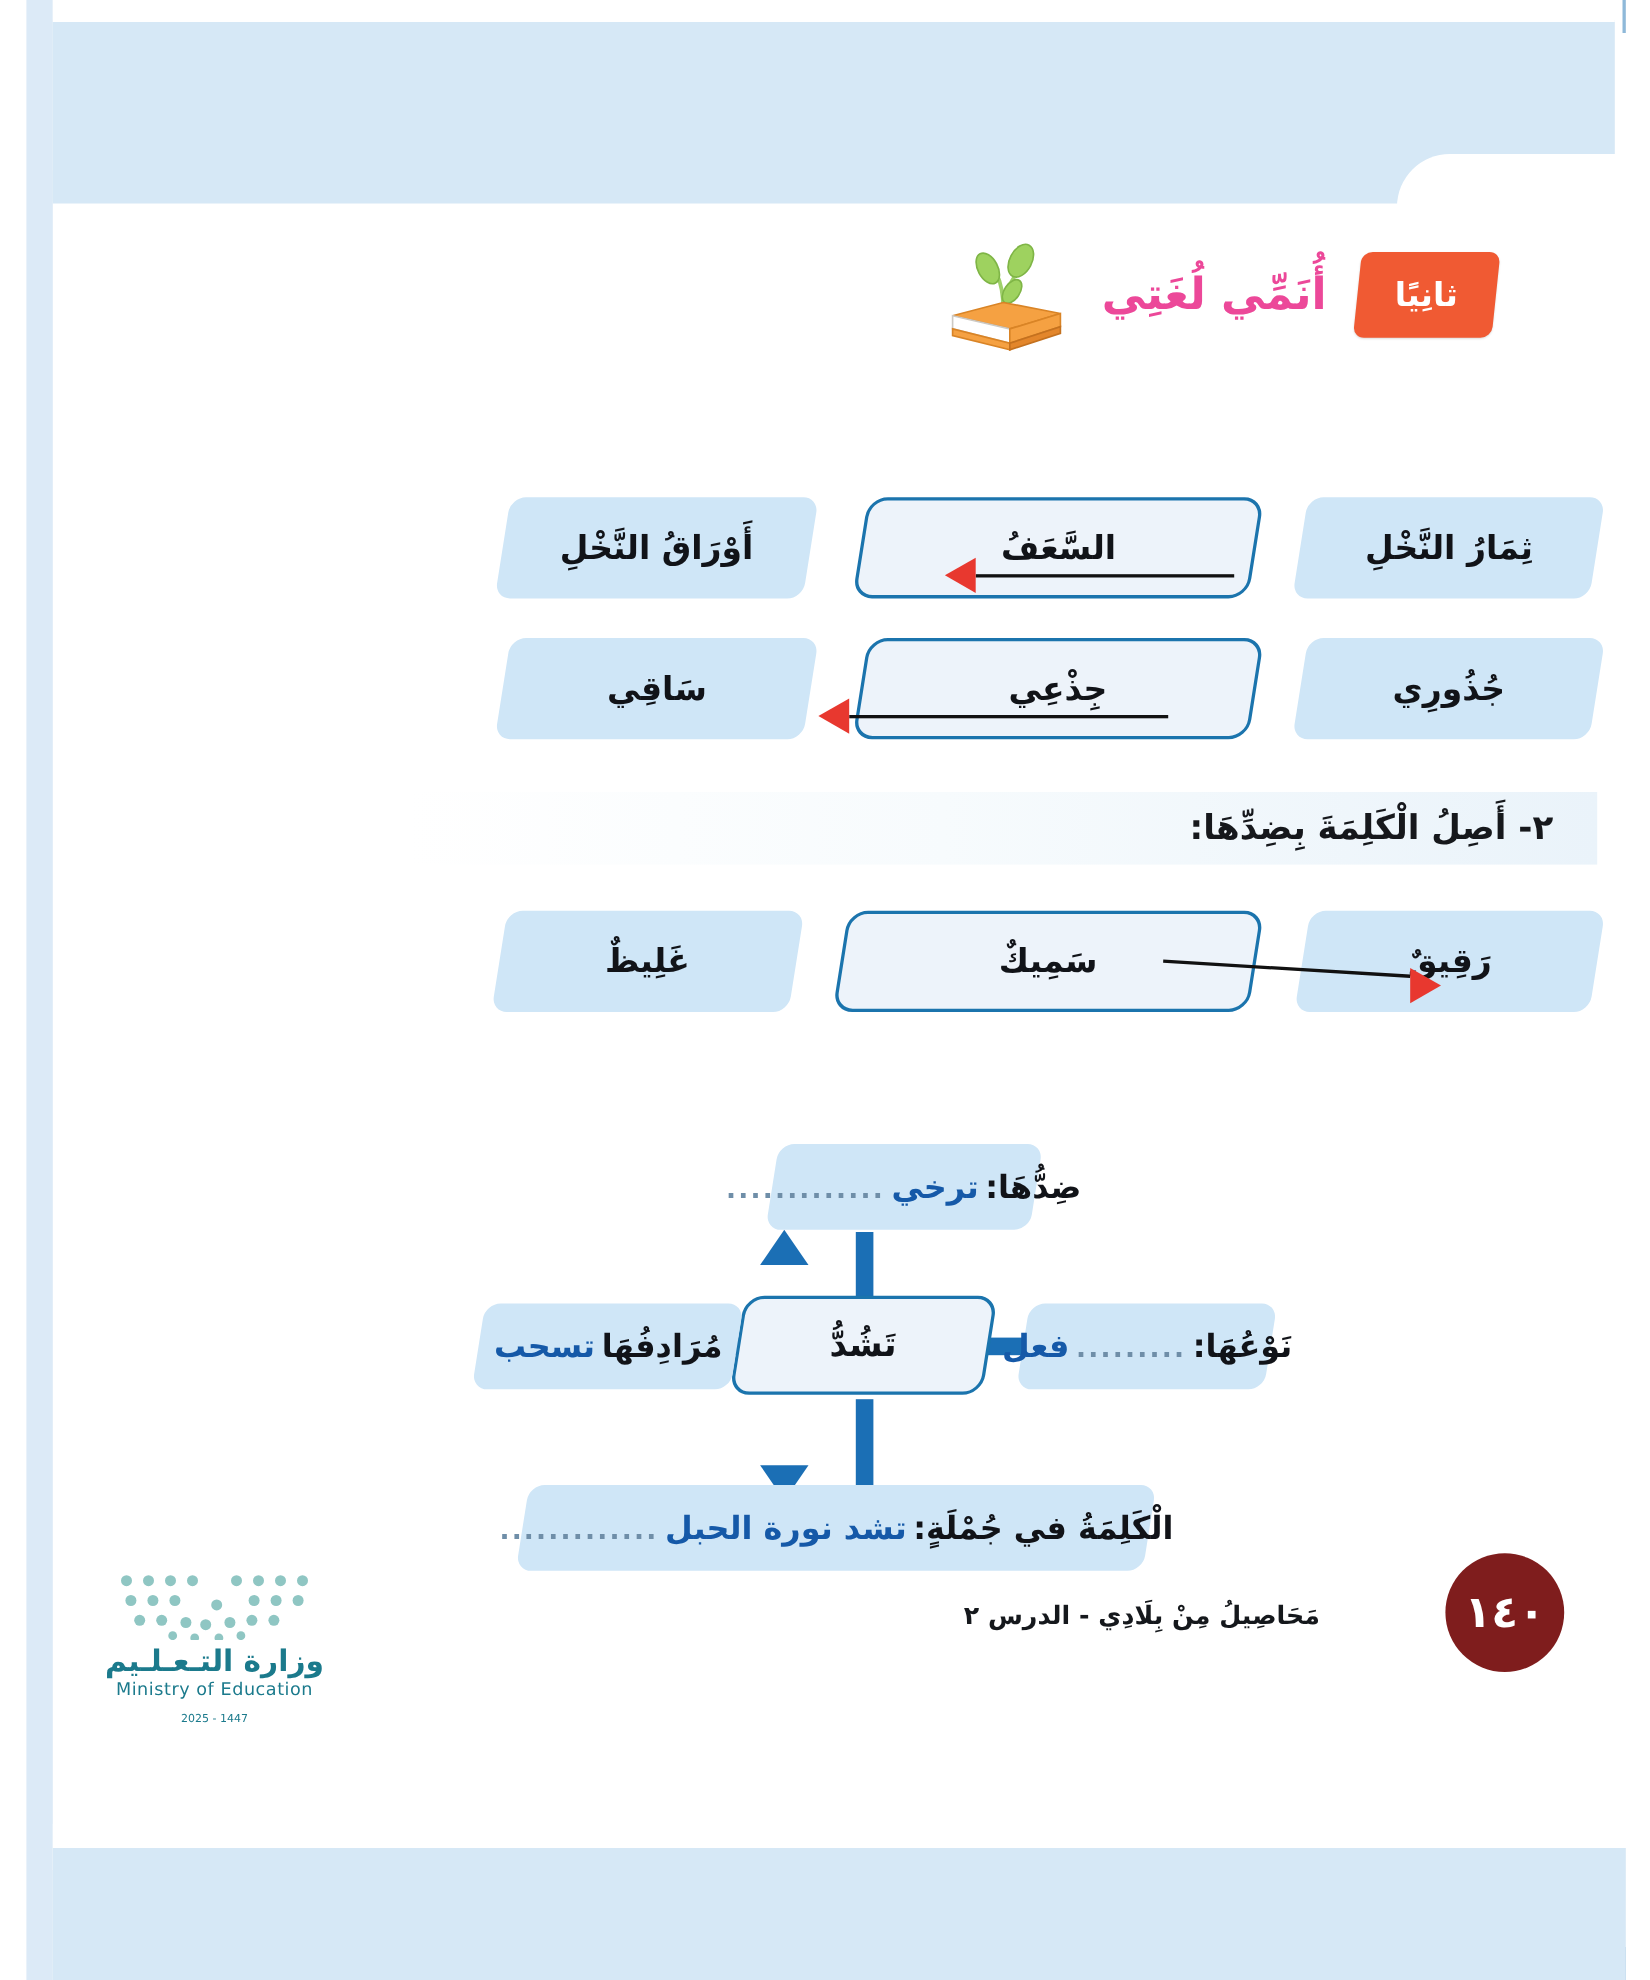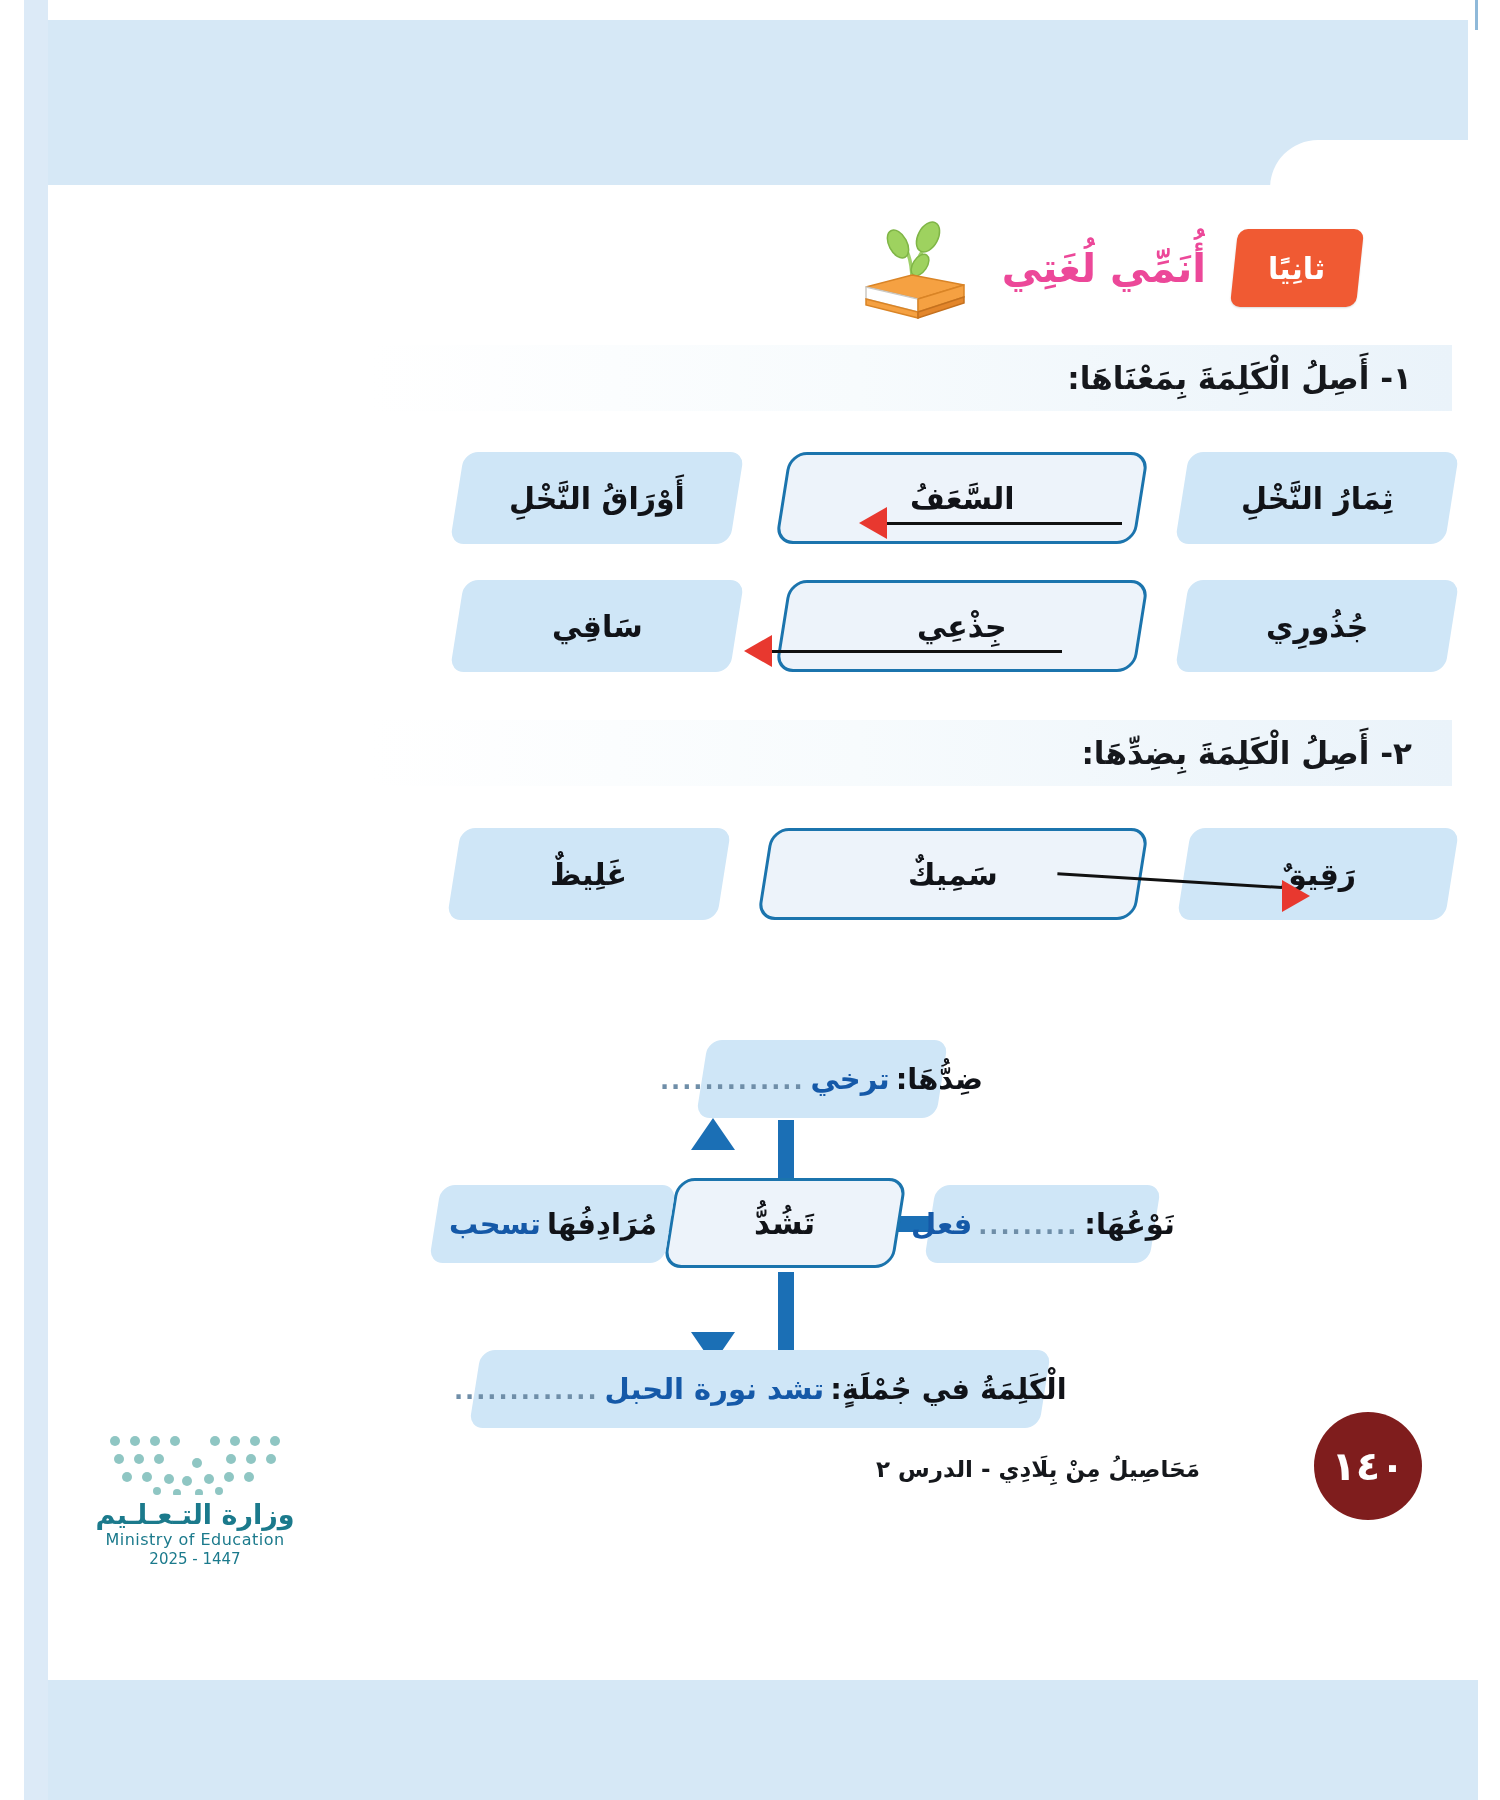--- a/index.html
+++ b/index.html
@@ -269,24 +269,24 @@
     margin-top: 4px;
     letter-spacing: 2px;
   }
   .moe-en {
     font-size: 16px;
     color: #1b7a8c;
     letter-spacing: 0.5px;
     direction: ltr;
   }
   .moe-year {
-    font-size: 15px;
+    font-size: 10px;
     color: #1b7a8c;
     direction: ltr;
-    margin-top: 1px;
+    margin-top: 12px;
   }
   .footer-text {
     position: absolute;
     right: 300px;
     bottom: 318px;
     font-size: 23px;
     font-weight: bold;
     color: #15181c;
     white-space: nowrap;
   }
@@ -340,23 +340,20 @@
         <path d="M12 72 L58 60 L110 70 L64 84 Z" fill="#f5a142" stroke="#d98426" stroke-width="1.5"></path>
 
         <path d="M12 72 L12 84 L64 97 L64 84 Z" fill="#ffffff" stroke="#ccc9c3" stroke-width="1.5"></path>
         <path d="M64 84 L64 97 L110 82 L110 70 Z" fill="#f5a142" stroke="#d98426" stroke-width="1.5"></path>
         <path d="M12 84 L12 90 L64 103 L64 97 Z" fill="#f5a142" stroke="#d98426" stroke-width="1.5"></path>
         <path d="M64 97 L64 103 L110 88 L110 82 Z" fill="#e3862b" stroke="#c4711f" stroke-width="1.5"></path>
       </svg>
     </div>
   </div>
 
-  <div class="q-bar" style="right:48px; top:345px; width:1080px;">
-    <span>١- أَصِلُ الْكَلِمَةَ بِمَعْنَاهَا:</span>
-  </div>
 
   <div class="match-row" style="right:48px; top:452px; width:1080px;">
     <div class="para filled" style="right:0px; width:270px;">
       <span>ثِمَارُ النَّخْلِ</span>
     </div>
     <div class="para outlined" style="right:310px; width:360px;">
       <span>السَّعَفُ</span>
     </div>
     <div class="para filled" style="right:715px; width:280px;">
       <span>أَوْرَاقُ النَّخْلِ</span>

